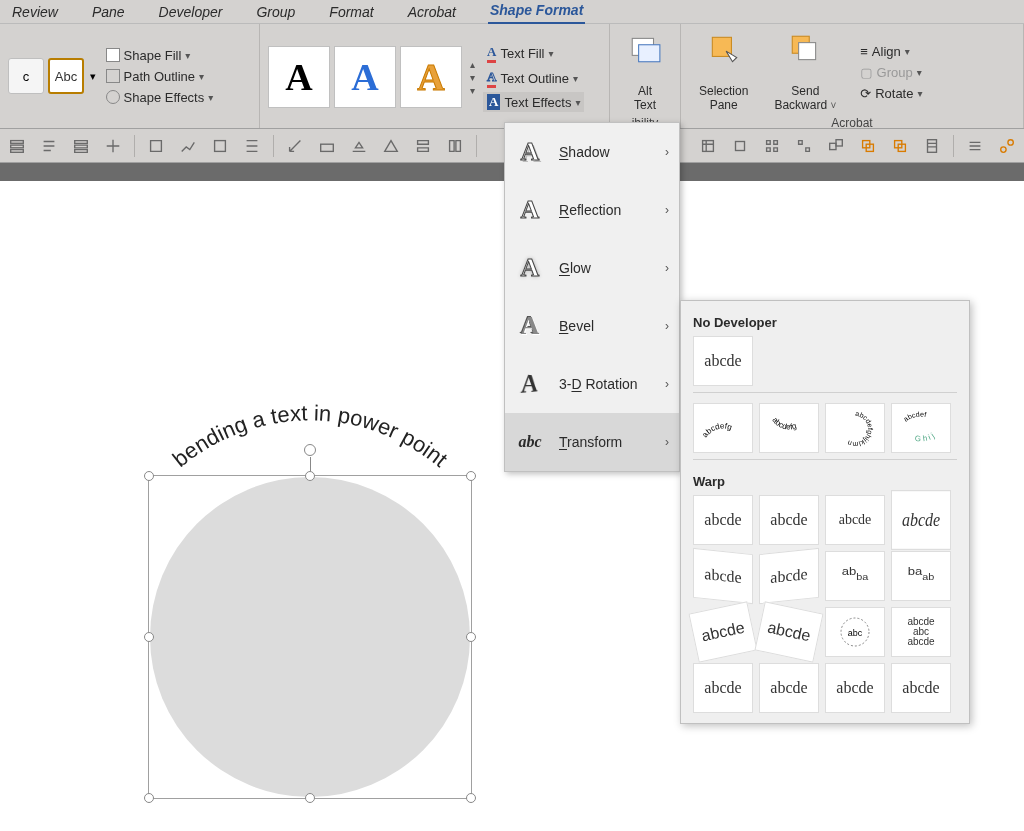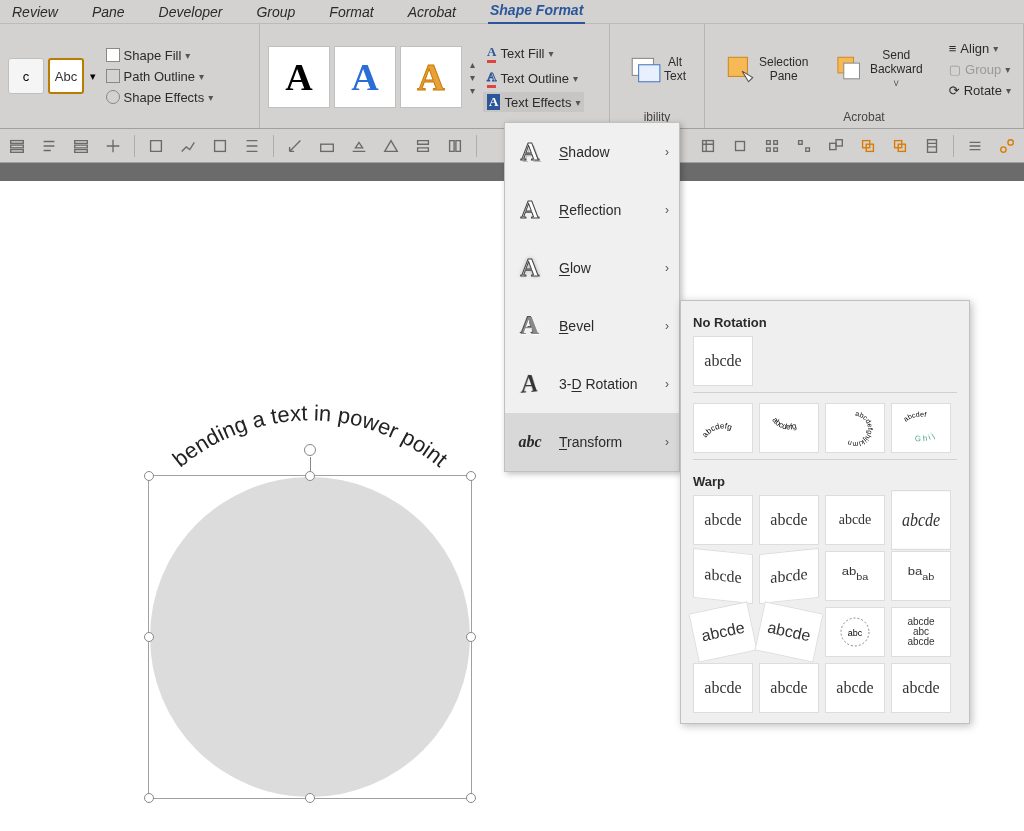--- a/index.html
+++ b/index.html
@@ -24,21 +24,21 @@
 .vmenu-item { display: flex; align-items: center; gap: 4px; padding: 2px 4px; cursor: pointer; white-space: nowrap; }
 .sq { width: 14px; height: 14px; border: 1px solid #888; }
 .sq.fill { background: #fff; }
 .chev { font-size: 10px; color: #555; }
 
 
 .wa-gal { display: flex; gap: 4px; }
 .wa-item { width: 62px; height: 62px; border: 1px solid #c0c0c0; background: #fff; display: flex; align-items: center; justify-content: center; font-size: 38px; font-weight: bold; font-family: "Times New Roman", serif; }
 
 
-.bigbtn { display: flex; flex-direction: row; align-items: center; gap: 2px; padding: 4px 10px; cursor: pointer; font-size: 12px; color: #2b2b2b; text-align: center; }
+.bigbtn { display: flex; flex-direction: column; align-items: center; gap: 18px; padding: 4px 10px; cursor: pointer; font-size: 12px; color: #2b2b2b; text-align: center; }
 .bigbtn svg { width: 34px; height: 34px; }
 
 
 .qat { background: #d4d2d0; border-bottom: 1px solid #a0a0a0; height: 34px; display: flex; align-items: center; padding: 0 6px; gap: 10px; }
 .qat .sep { width: 1px; height: 22px; background: #b0aeac; }
 .qat-btn { width: 22px; height: 22px; display: flex; align-items: center; justify-content: center; color: #555; cursor: pointer; }
 .qat-btn svg { width: 18px; height: 18px; stroke: #6a6a6a; fill: none; stroke-width: 1.5; }
 .qat-btn.o svg { stroke: #d97b00; }
 
 
@@ -396,21 +396,21 @@
     <div class="arw">›</div>
   </div>
   <div class="te-row hl">
     <div class="te-icon" style="font-size:16px;font-style:italic">abc</div>
     <div class="lbl"><span class="mn">T</span>ransform</div>
     <div class="arw">›</div>
   </div>
 </div>
 
 <div class="tf-fly">
-  <div class="tf-section-h">No Rotation</div>
+  <div class="tf-section-h">No Developer</div>
   <div class="tf-grid">
     <div class="tf-cell">abcde</div>
   </div>
   <hr class="tf-hr">
   <div class="tf-grid">
     <div class="tf-cell">
         <svg width="50" height="40">
           <defs>
             <path id="fp1" d="M8 30 A20 20 0 0 1 42 30"></path>
           </defs>

